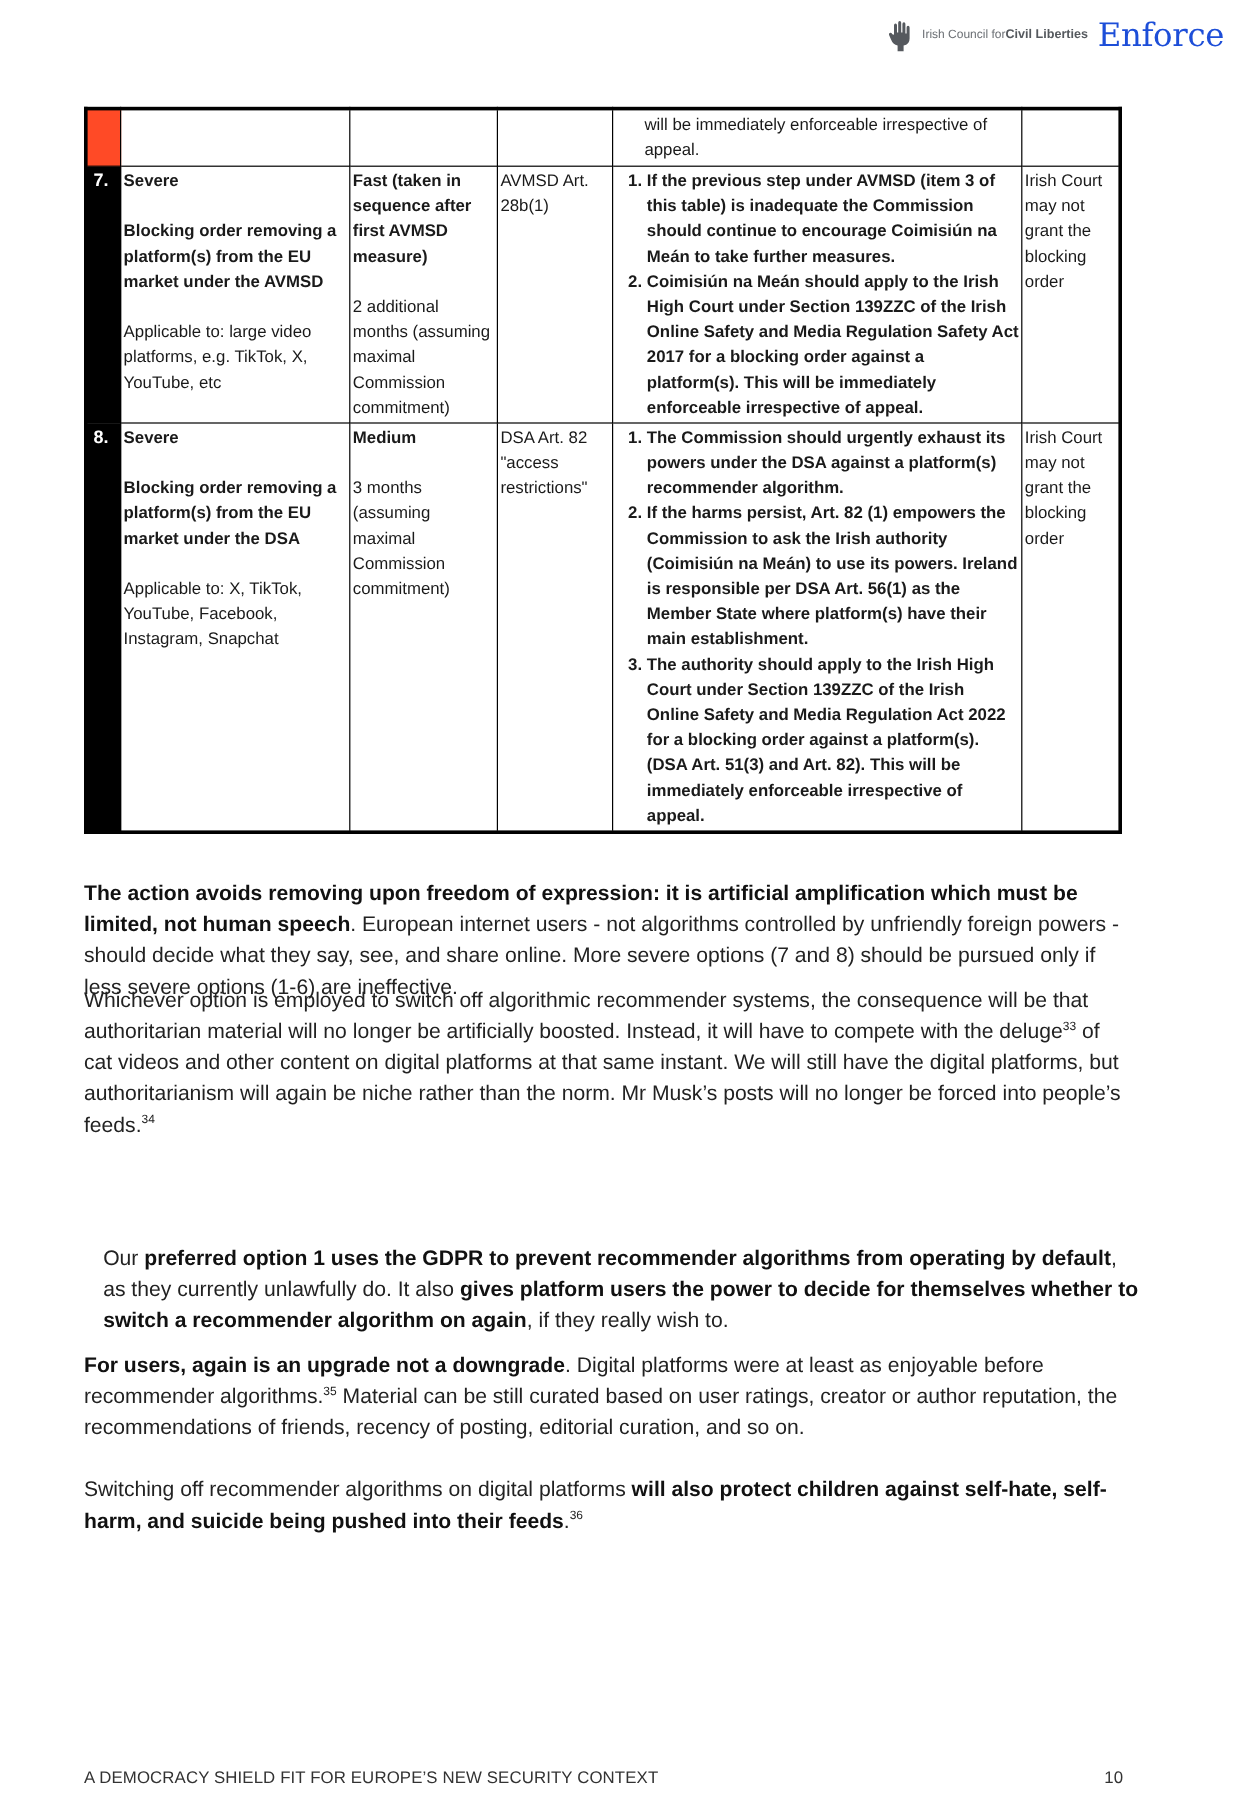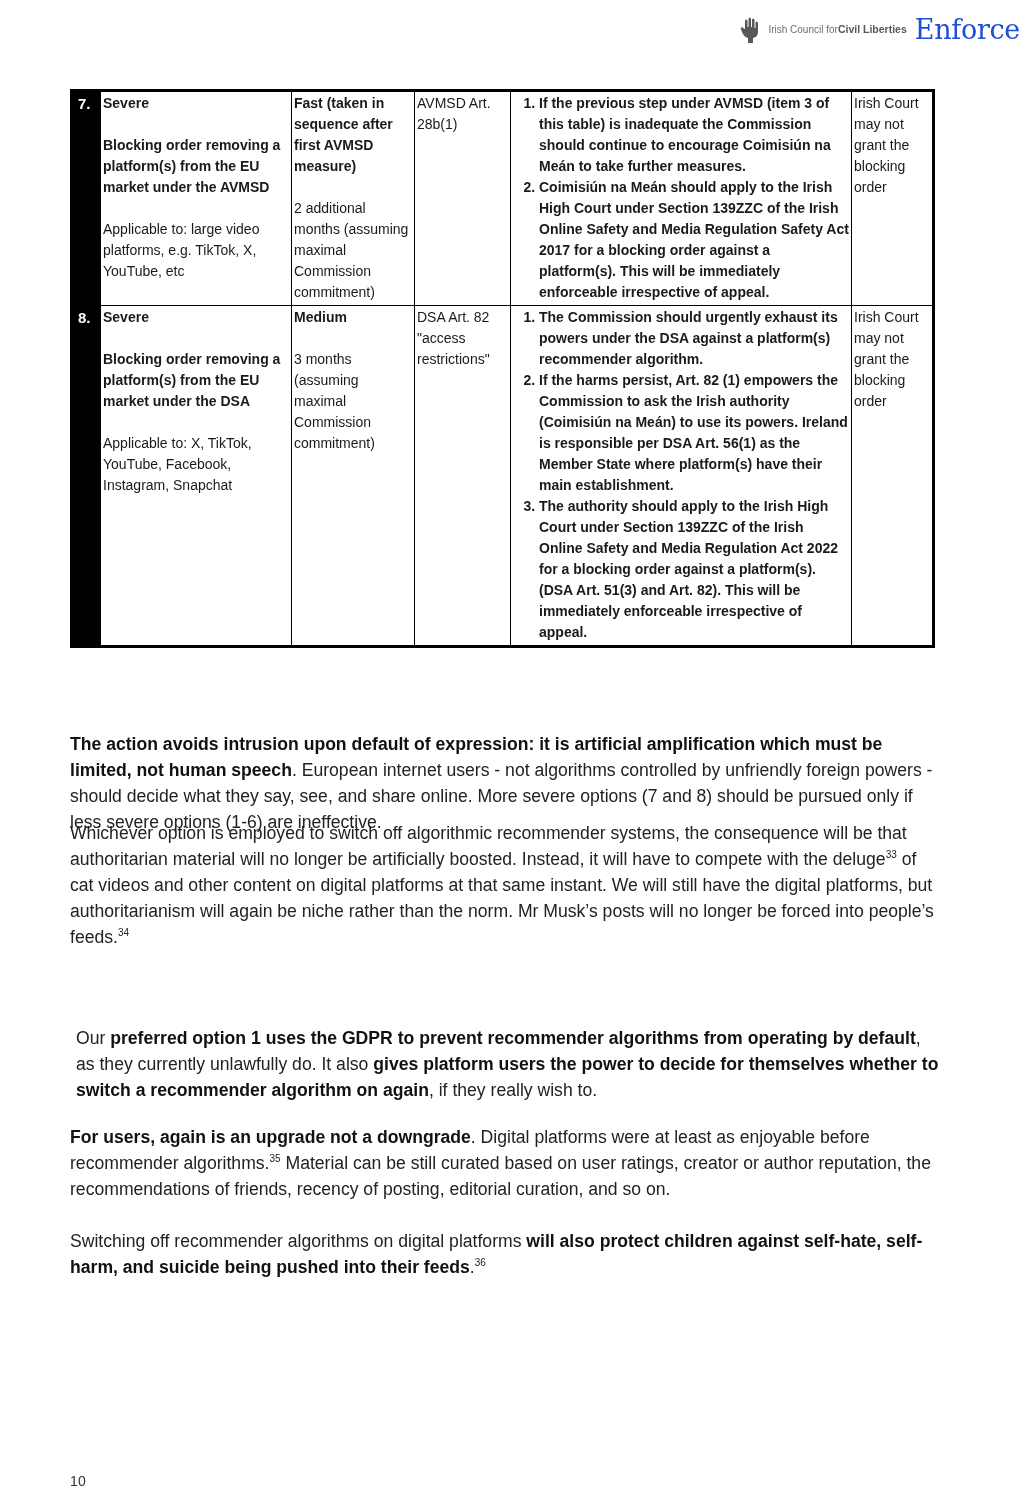--- a/index.html
+++ b/index.html
@@ -44,20 +44,30 @@
   </svg>
   <div class="logo-org">
     <span class="l1">Irish Council for</span>
     <span class="l2">Civil Liberties</span>
   </div>
   <span class="logo-enforce">Enforce</span>
 </div>
 
 <table class="opt">
   <tbody>
+      <tr style="height:48px;">
+    <td class="num orange"></td>
+    <td class="c1"></td>
+    <td class="c2"></td>
+    <td class="c3"></td>
+    <td class="c4">
+          <div class="cont">will be immediately enforceable irrespective of appeal.</div>
+        </td>
+    <td class="c5"></td>
+  </tr>
 
   <tr>
     <td class="num">7.</td>
     <td class="c1">
       <div class="b">Severe</div>
       <div class="gap"></div>
       <div class="b">Blocking order removing a platform(s) from the EU market under the AVMSD</div>
       <div class="gap"></div>
       <div>Applicable to: large video platforms, e.g. TikTok, X, YouTube, etc</div>
     </td>
@@ -97,34 +107,35 @@
         <li>If the harms persist, Art. 82 (1) empowers the Commission to ask the Irish authority (Coimisiún na Meán) to use its powers. Ireland is responsible per DSA Art. 56(1) as the Member State where platform(s) have their main establishment.</li>
         <li>The authority should apply to the Irish High Court under Section 139ZZC of the Irish Online Safety and Media Regulation Act 2022 for a blocking order against a platform(s). (DSA Art. 51(3) and Art. 82). This will be immediately enforceable irrespective of appeal.</li>
       </ol>
     </td>
     <td class="c5">Irish Court may not grant the blocking order</td>
   </tr>
 </tbody>
   </table>
 
 <p class="para" style="top:731px; margin:0;">
-  <strong>The action avoids intrusion upon default of expression: it is artificial amplification which must be limited, not human speech</strong><span>. European internet users - not algorithms controlled by unfriendly foreign powers - should decide what they say, see, and share online. More severe options (7 and 8) should be pursued only if less severe options (1-6) are ineffective.</span>
+  <strong>The action avoids removing upon freedom of expression: it is artificial amplification which must be limited, not human speech</strong><span>. European internet users - not algorithms controlled by unfriendly foreign powers - should decide what they say, see, and share online. More severe options (7 and 8) should be pursued only if less severe options (1-6) are ineffective.</span>
 </p>
 
 <p class="para" style="top:820px; margin:0;">
   <span>Whichever option is employed to switch off algorithmic recommender systems, the consequence will be that authoritarian material will no longer be artificially boosted. Instead, it will have to compete with the deluge</span><sup>33</sup><span> of cat videos and other content on digital platforms at that same instant. We will still have the digital platforms, but authoritarianism will again be niche rather than the norm. Mr Musk’s posts will no longer be forced into people’s feeds.</span><sup>34</sup>
 </p>
 
-<p class="para" style="top:1019px; margin:6px;">
+<p class="para" style="top:1019px; margin:16px;">
   <span>Our </span><strong>preferred option 1 uses the GDPR to prevent recommender algorithms from operating by default</strong><span>, as they currently unlawfully do. It also </span><strong>gives platform users the power to decide for themselves whether to switch a recommender algorithm on again</strong><span>, if they really wish to.</span>
 </p>
 
 <p class="para" style="top:1124px; margin:0;">
   <strong>For users, again is an upgrade not a downgrade</strong><span>. Digital platforms were at least as enjoyable before recommender algorithms.</span><sup>35</sup><span> Material can be still curated based on user ratings, creator or author reputation, the recommendations of friends, recency of posting, editorial curation, and so on.</span>
 </p>
 
 <p class="para" style="top:1228px; margin:0;">
   <span>Switching off recommender algorithms on digital platforms </span><strong>will also protect children against self-hate, self-harm, and suicide being pushed into their feeds</strong><span>.</span><sup>36</sup>
 </p>
 
 <div class="footer">
+  <span>A DEMOCRACY SHIELD FIT FOR EUROPE’S NEW SECURITY CONTEXT</span>
   <span>10</span>
 </div>
 
 </body></html>

